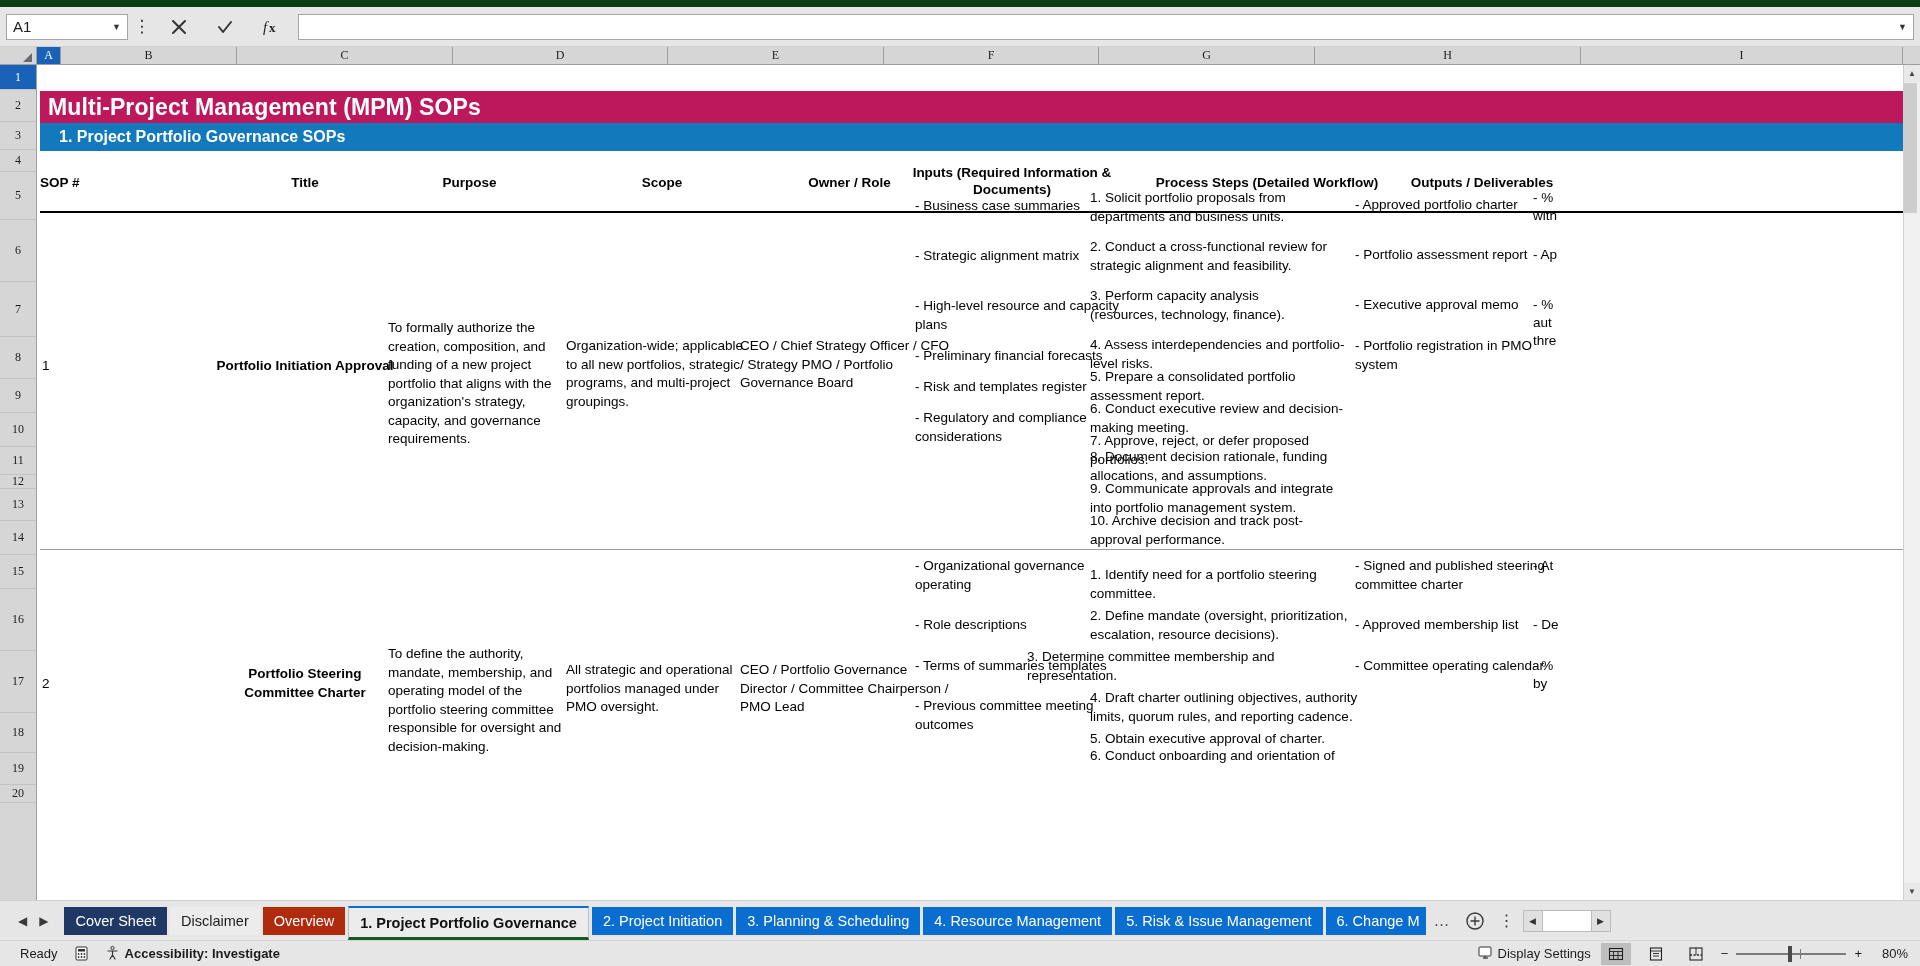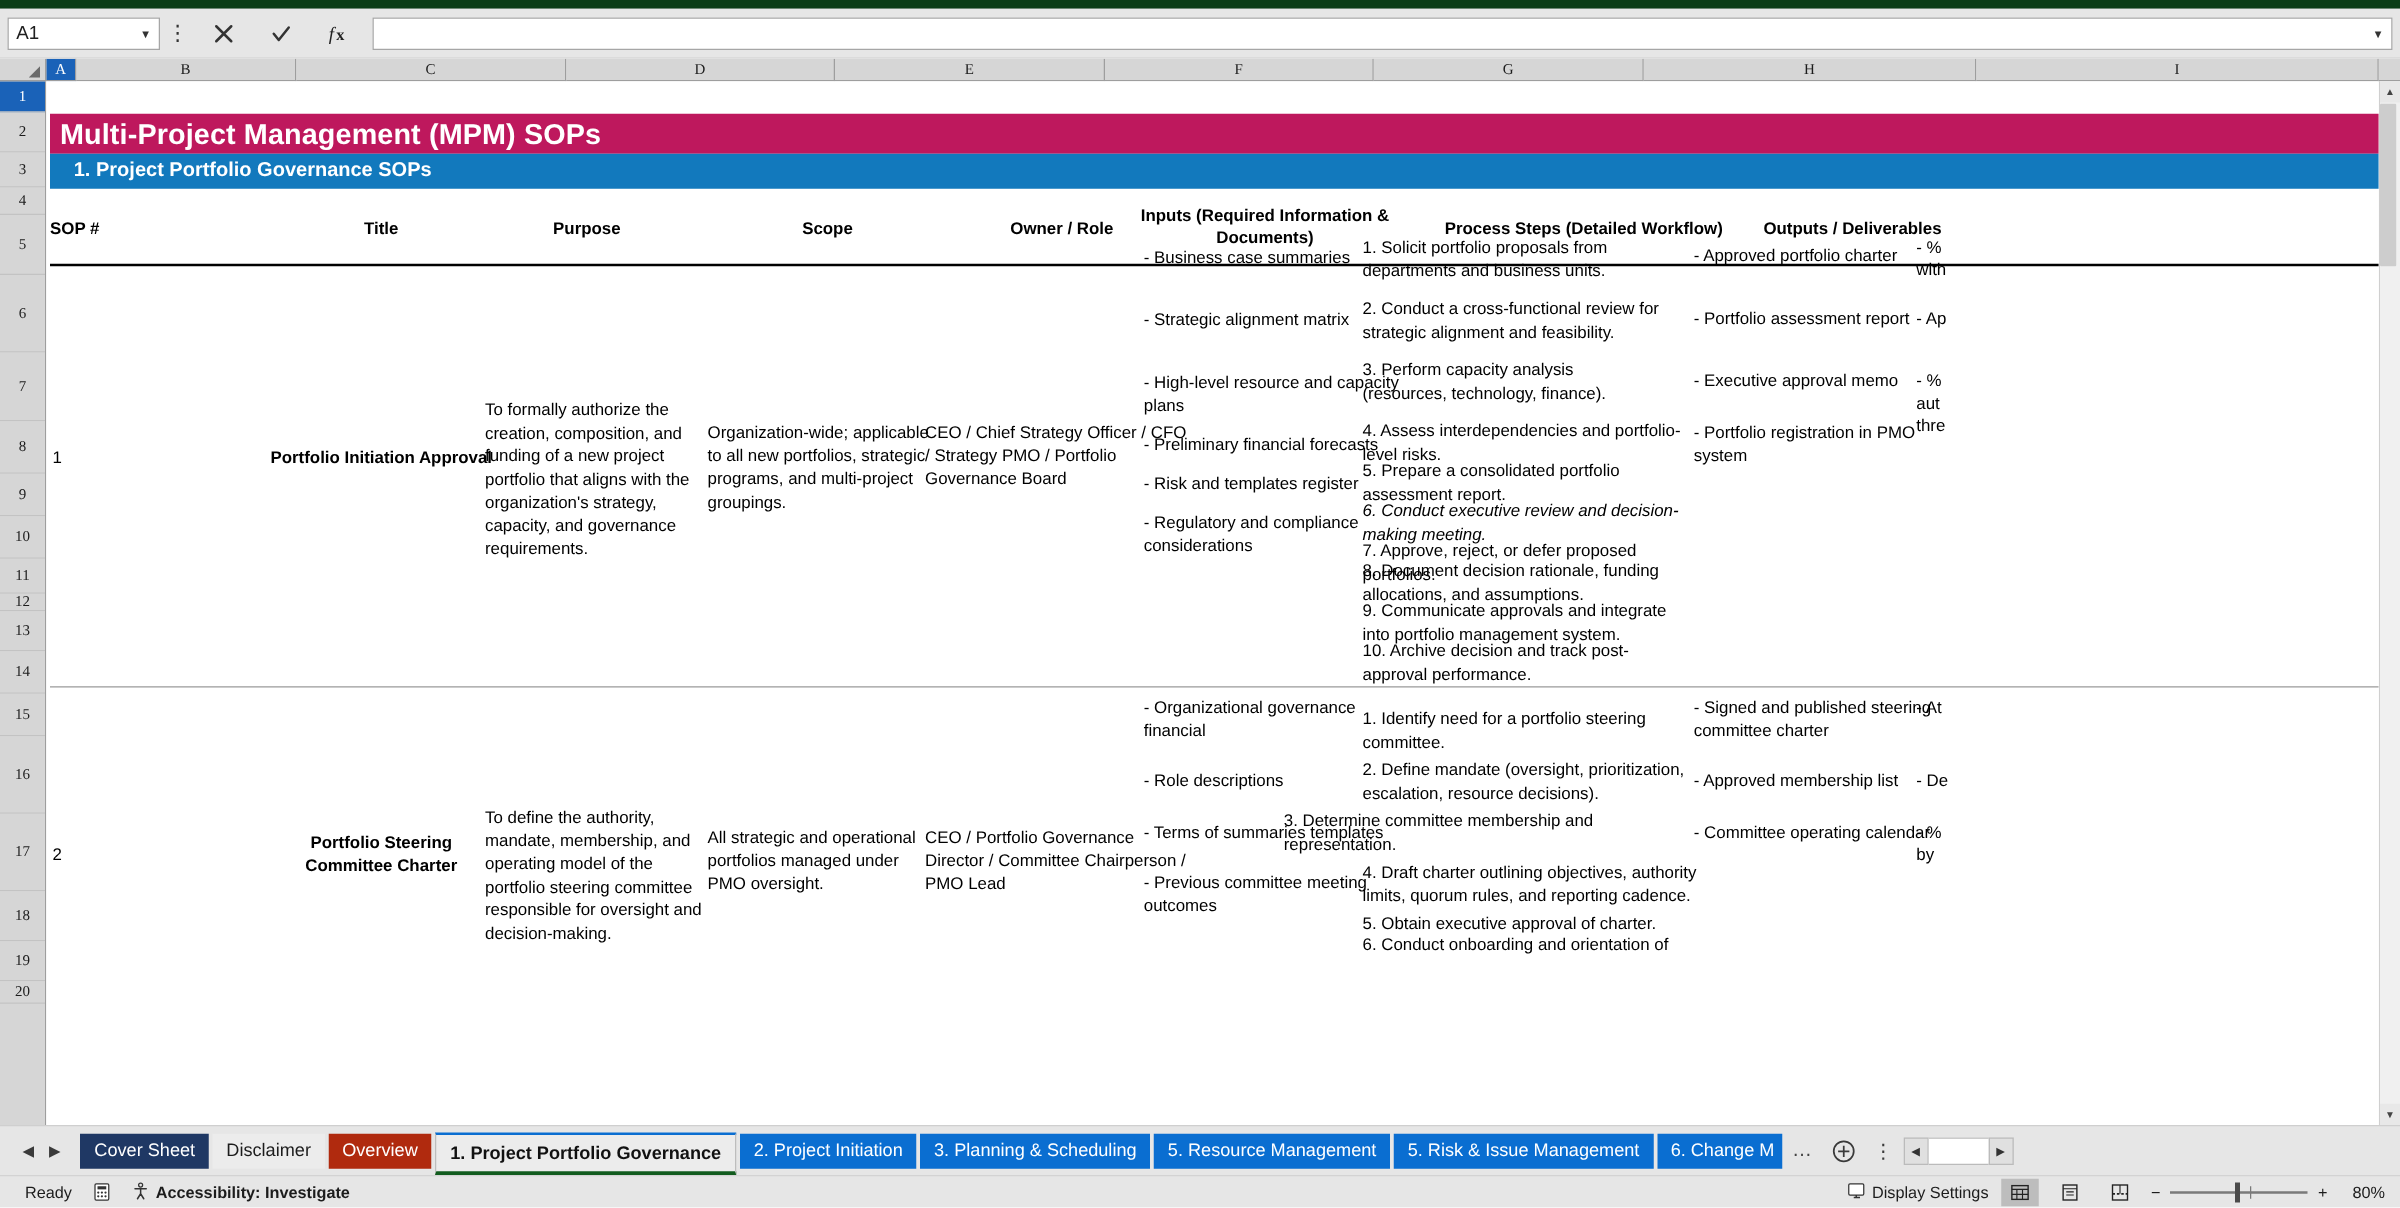--- a/index.html
+++ b/index.html
@@ -252,21 +252,21 @@
           <div class="txt" style="left:878px; top:232px; width:220px;">- High-level resource and capacity plans</div>
           <div class="txt" style="left:878px; top:282px; width:215px;">- Preliminary financial forecasts</div>
           <div class="txt" style="left:878px; top:313px; width:215px;">- Risk and templates register</div>
           <div class="txt" style="left:878px; top:344px; width:200px;">- Regulatory and compliance considerations</div>
 
           <div class="txt" style="left:1053px; top:124px; width:270px;">1. Solicit portfolio proposals from departments and business units.</div>
           <div class="txt" style="left:1053px; top:173px; width:262px;">2. Conduct a cross-functional review for strategic alignment and feasibility.</div>
           <div class="txt" style="left:1053px; top:222px; width:240px;">3. Perform capacity analysis (resources, technology, finance).</div>
           <div class="txt" style="left:1053px; top:271px; width:262px;">4. Assess interdependencies and portfolio-level risks.</div>
           <div class="txt" style="left:1053px; top:303px; width:262px;">5. Prepare a consolidated portfolio assessment report.</div>
-          <div class="txt" style="left:1053px; top:335px; width:262px;font-style:italic;">6. Conduct executive review and decision-making meeting.</div>
+          <div class="txt" style="left:1053px; top:335px; width:262px;">6. Conduct executive review and decision-making meeting.</div>
           <div class="txt" style="left:1053px; top:367px; width:268px;">7. Approve, reject, or defer proposed portfolios.</div>
           <div class="txt" style="left:1053px; top:383px; width:255px;">8. Document decision rationale, funding allocations, and assumptions.</div>
           <div class="txt" style="left:1053px; top:415px; width:258px;">9. Communicate approvals and integrate into portfolio management system.</div>
           <div class="txt" style="left:1053px; top:447px; width:258px;">10. Archive decision and track post-approval performance.</div>
 
           <div class="txt" style="left:1318px; top:131px; width:215px;">- Approved portfolio charter</div>
           <div class="txt" style="left:1318px; top:181px; width:215px;">- Portfolio assessment report</div>
           <div class="txt" style="left:1318px; top:231px; width:215px;">- Executive approval memo</div>
           <div class="txt" style="left:1318px; top:272px; width:190px;">- Portfolio registration in PMO system</div>
 
@@ -280,21 +280,21 @@
           <div class="txt" style="left:5px; top:610px; width:60px;">2</div>
 
           <div class="txt b" style="left:178px; top:600px; width:180px; text-align:center;">Portfolio Steering Committee Charter</div>
 
           <div class="txt" style="left:351px; top:580px; width:185px;">To define the authority, mandate, membership, and operating model of the portfolio steering committee responsible for oversight and decision-making.</div>
 
           <div class="txt" style="left:529px; top:596px; width:183px;">All strategic and operational portfolios managed under PMO oversight.</div>
 
           <div class="txt" style="left:703px; top:596px; width:215px;">CEO / Portfolio Governance Director / Committee Chairperson / PMO Lead</div>
 
-          <div class="txt" style="left:878px; top:492px; width:210px;">- Organizational governance financial</div>
+          <div class="txt" style="left:878px; top:492px; width:210px;">- Organizational governance operating</div>
           <div class="txt" style="left:878px; top:551px; width:210px;">- Role descriptions</div>
           <div class="txt" style="left:878px; top:592px; width:210px;">- Terms of summaries templates</div>
           <div class="txt" style="left:878px; top:632px; width:210px;">- Previous committee meeting outcomes</div>
 
           <div class="txt" style="left:1053px; top:501px; width:270px;">1. Identify need for a portfolio steering committee.</div>
           <div class="txt" style="left:1053px; top:542px; width:265px;">2. Define mandate (oversight, prioritization, escalation, resource decisions).</div>
           <div class="txt" style="left:990px; top:583px; width:258px;">3. Determine committee membership and representation.</div>
           <div class="txt" style="left:1053px; top:624px; width:268px;">4. Draft charter outlining objectives, authority limits, quorum rules, and reporting cadence.</div>
           <div class="txt" style="left:1053px; top:665px; width:258px;">5. Obtain executive approval of charter.</div>
           <div class="txt" style="left:1053px; top:682px; width:258px;">6. Conduct onboarding and orientation of</div>
@@ -326,21 +326,21 @@
       <span>◀</span>
       <span>▶</span>
     </div>
     <div class="tabs">
       <div class="tab navy">Cover Sheet</div>
       <div class="tab white">Disclaimer</div>
       <div class="tab red">Overview</div>
       <div class="tab active">1. Project Portfolio Governance</div>
       <div class="tab blue">2. Project Initiation</div>
       <div class="tab blue">3. Planning &amp; Scheduling</div>
-      <div class="tab blue">5. Resource Management</div>
+      <div class="tab blue">4. Resource Management</div>
       <div class="tab blue">5. Risk &amp; Issue Management</div>
       <div class="tab blue clipped" style="max-width:100px">6. Change M</div>
     </div>
     <div class="tab-more">…</div>
     <div class="tab-plus">
       <svg width="20" height="20" viewBox="0 0 20 20">
           <circle cx="10" cy="10" r="8" stroke="#3a3a3a" stroke-width="1.4" fill="none"></circle>
           <path d="M10 5.5 V14.5 M5.5 10 H14.5" stroke="#3a3a3a" stroke-width="1.4"></path>
         </svg>
     </div>

